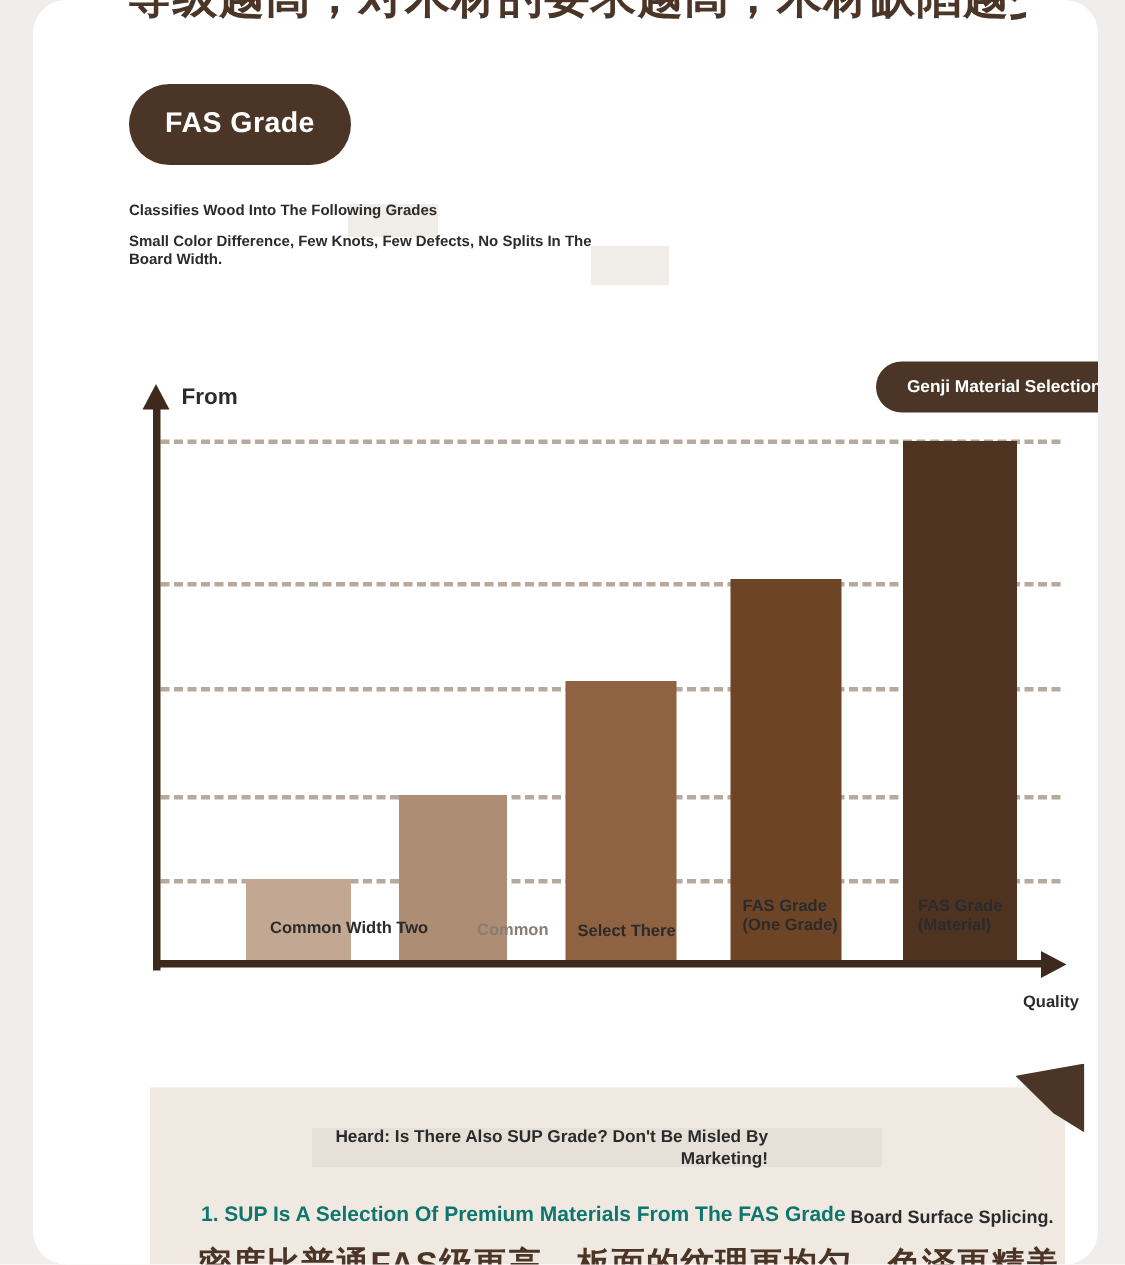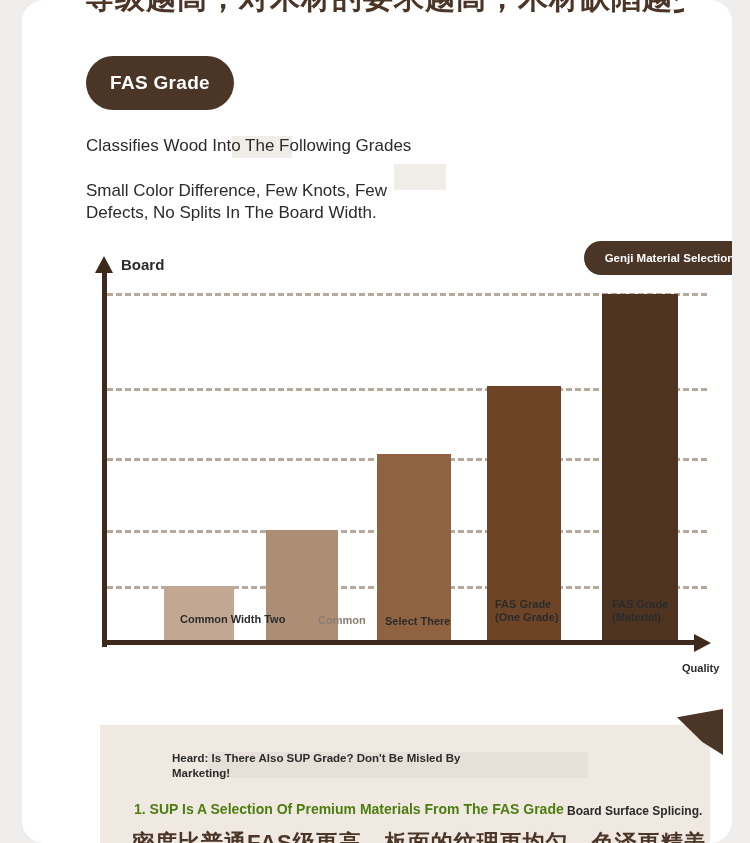--- a/index.html
+++ b/index.html
@@ -53,26 +53,26 @@
     justify-content: center;
     letter-spacing: 0.3px;
   }
   
   .desc {
     position: absolute;
     left: 64px;
     top: 135px;
     width: 340px;
     color: #2b2b2b;
-    font-size: 17px;
+    font-size: 10px;
     line-height: 1.25;
-    font-weight: normal;
+    font-weight: bold;
   }
   .desc .l2 {
-    margin-top: 24px;
+    margin-top: 8px;
   }
   .ghost-box-a {
     position: absolute;
     left: 210px;
     top: 136px;
     width: 60px;
     height: 22px;
     background: #f0ece7;
   }
   .ghost-box-b {
@@ -214,36 +214,37 @@
   }
   .note-q {
     position: absolute;
     left: 150px;
     top: 751px;
     width: 340px;
     font-size: 11.5px;
     font-weight: bold;
     color: #2b2b2b;
     line-height: 1.3;
+    text-align: right;
   }
   .ghost-box-c {
     position: absolute;
     left: 186px;
     top: 752px;
     width: 380px;
     height: 26px;
     background: #e6e0d9;
   }
   .note-item {
     position: absolute;
     left: 112px;
     top: 801px;
     font-size: 14px;
     font-weight: bold;
-    color: #4d7c0f;
+    color: #0f766e;
     white-space: nowrap;
   }
   .note-tail {
     position: absolute;
     left: 545px;
     top: 804px;
     font-size: 12px;
     font-weight: bold;
     color: #2b2b2b;
     white-space: nowrap;
@@ -292,21 +293,21 @@
       <div class="bar" style="left:355px;width:74px;height:186px;background:#8f6242;"></div>
       <div class="bar" style="left:465px;width:74px;height:254px;background:#6d4526;"></div>
       <div class="bar" style="left:580px;width:76px;height:346px;background:#4e3320;"></div>
     </div>
 
     <div class="axis-y"></div>
     <div class="axis-y-head"></div>
     <div class="axis-x"></div>
     <div class="axis-x-head"></div>
 
-    <div class="y-label">Board</div>
+    <div class="y-label">From</div>
     <div class="x-label">Quality</div>
 
     <div class="bar-label" style="left:158px;top:613px;">Common Width Two</div>
     <div class="ghost-label" style="left:254px;top:614px;">Common</div>
     <div class="bar-label" style="left:363px;top:615px;">Select There</div>
     <div class="bar-label" style="left:473px;top:598px;">
       <div>FAS Grade</div>
       <div>(One Grade)</div>
     </div>
     <div class="bar-label" style="left:590px;top:598px;">

